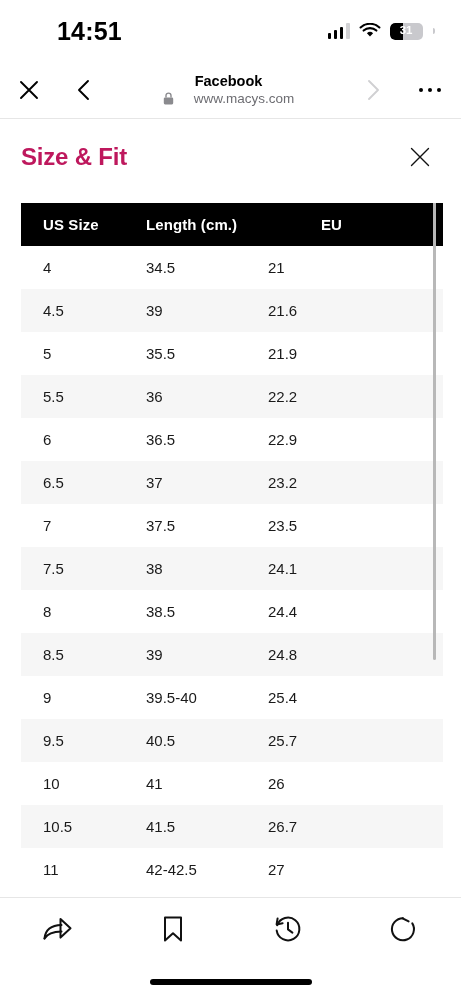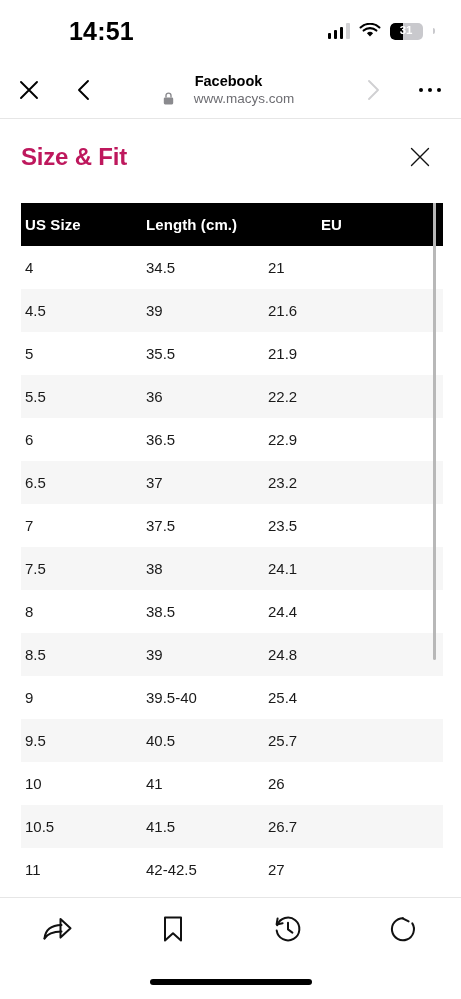--- a/index.html
+++ b/index.html
@@ -9,21 +9,21 @@
     font-family:"Liberation Sans", sans-serif;
     -webkit-font-smoothing:antialiased;
     overflow:hidden;
   }
   .phone { position:relative; width:461px; height:999px; background:#fff; }
 
   
   .statusbar {
     position:absolute; top:0; left:0; width:461px; height:62px;
     display:flex; align-items:center; justify-content:space-between;
-    padding:0 26px 0 12px;
+    padding:0 26px 0 0;
   }
   .status-time {
     font-size:25px; font-weight:bold; color:#000;
     letter-spacing:0.2px; margin-left:57px; line-height:1;
   }
   .status-right { display:flex; align-items:center; gap:9px; }
   .signal { display:flex; align-items:flex-end; gap:2.5px; height:16px; }
   .signal i { display:block; width:3.6px; background:#000; border-radius:1px; }
   .signal i:nth-child(1){ height:6px; }
   .signal i:nth-child(2){ height:9px; }
@@ -94,21 +94,21 @@
   }
   .table { position:absolute; left:21px; top:0; width:422px; }
   .thead {
     display:flex; align-items:center; height:43px;
     background:#000; color:#fff;
   }
   .thead .cell { font-size:15px; font-weight:bold; letter-spacing:0.1px; }
   .trow { display:flex; align-items:center; height:43px; background:#fff; }
   .trow.alt { background:#f6f6f6; }
   .trow .cell { font-size:15px; color:#1a1a1a; }
-  .cell.c0 { width:125px; padding-left:4px; }
+  .cell.c0 { width:125px; padding-left:22px; }
   .cell.c1 { width:122px; }
   .cell.c2 { flex:1 1 auto; }
 
   .scrollbar {
     position:absolute; left:433px; top:-10px; width:3px; height:467px;
     background:#b8b8b8; border-radius:2px;
   }
 
   
   .toolbar {

